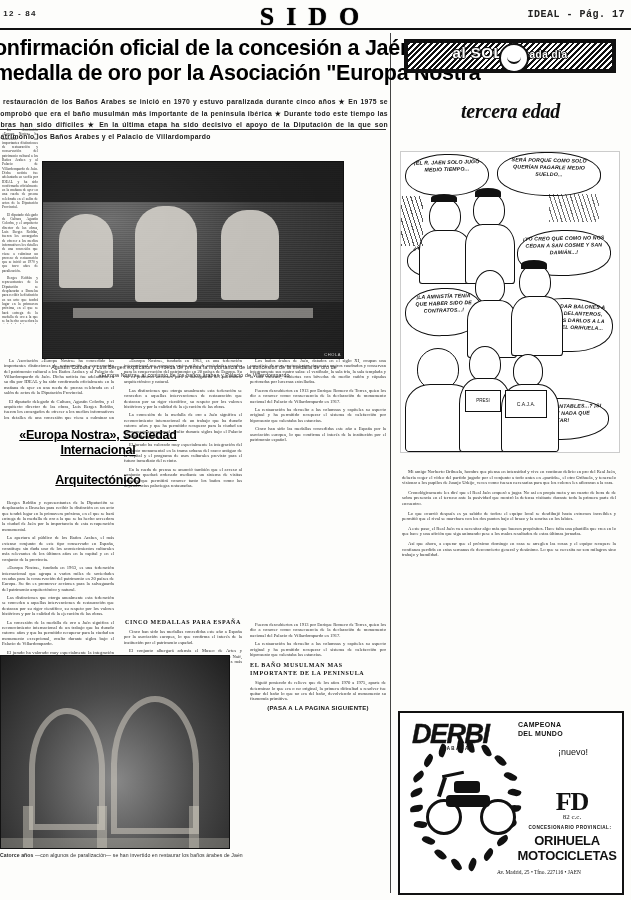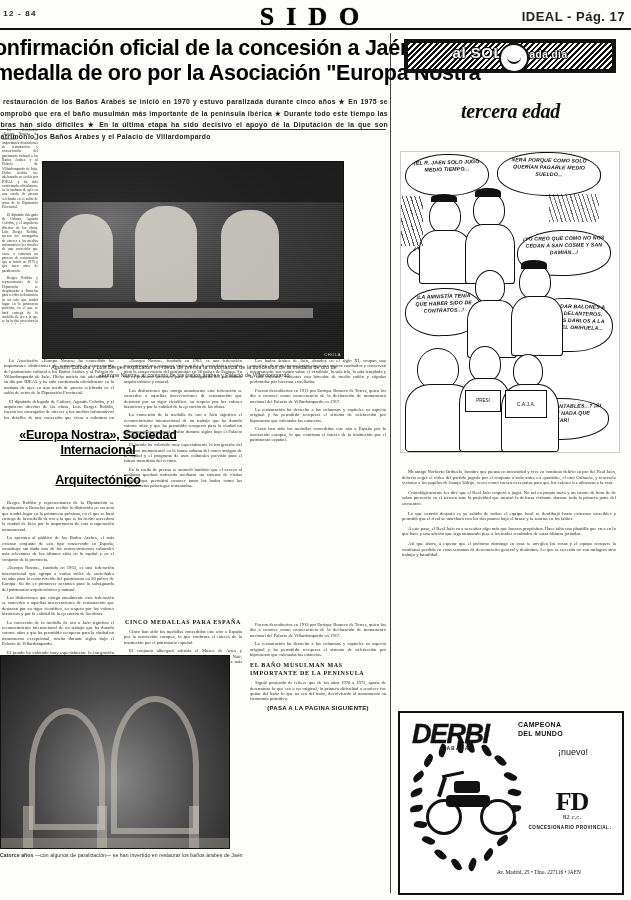--- a/index.html
+++ b/index.html
@@ -10,22 +10,22 @@
   }
   .page{position:absolute;inset:0;background:#fdfdfb;}
 
   
   .masthead{position:absolute;left:0;top:0;width:631px;height:30px;}
   .mast-date{position:absolute;left:-4px;top:9px;font-family:"Liberation Sans",sans-serif;
     font-size:8px;font-weight:bold;letter-spacing:1.2px;color:#222;}
   .mast-title{position:absolute;left:0;right:0;top:2px;text-align:center;
     font-family:"Liberation Serif",serif;font-weight:bold;font-size:26px;
     letter-spacing:12px;color:#000;text-shadow:0 0 1px #000;}
-  .mast-right{position:absolute;right:6px;top:9px;font-family:Liberation Sans, sans-serif;
-    font-size:13px;font-weight:bold;letter-spacing:.5px;color:#222;}
+  .mast-right{position:absolute;right:6px;top:9px;font-family:Liberation Mono, monospace;
+    font-size:10px;font-weight:bold;letter-spacing:.5px;color:#222;}
   .mast-rule{position:absolute;left:0;top:28px;width:631px;height:2px;background:#111;}
 
   
   .article{position:absolute;left:0;top:33px;width:390px;height:867px;}
 
   .headline{font-family:"Liberation Sans",sans-serif;font-weight:bold;
     font-size:21.5px;line-height:25px;letter-spacing:-.3px;color:#000;
     margin:3px 0 0 -6px;white-space:nowrap;}
   .headline .l2{display:block;}
 
@@ -328,20 +328,24 @@
       <div class="derbi-logo">DERBI</div>
       <div class="derbi-sub">RABASA</div>
       <div class="derbi-champ">
         <span>CAMPEONA</span><br>
         <span>DEL MUNDO</span>
       </div>
       <div class="derbi-new">¡nuevo!</div>
       <div class="derbi-fd">FD</div>
       <div class="derbi-cc">82 c.c.</div>
       <div class="derbi-conc">CONCESIONARIO PROVINCIAL:</div>
+      <div class="derbi-deal">
+        <span>ORIHUELA</span><br>
+        <span>MOTOCICLETAS</span>
+      </div>
       <div class="derbi-addr">Av. Madrid, 25 • Tfno. 227116 • JAEN</div>
 
       <div class="laurel">
         <div class="laurel-leaf" style="left:4px;top:30px;transform:rotate(-35deg);"></div>
         <div class="laurel-leaf" style="left:2px;top:46px;transform:rotate(-20deg);"></div>
         <div class="laurel-leaf" style="left:2px;top:62px;transform:rotate(-5deg);"></div>
         <div class="laurel-leaf" style="left:6px;top:78px;transform:rotate(14deg);"></div>
         <div class="laurel-leaf" style="left:14px;top:94px;transform:rotate(32deg);"></div>
         <div class="laurel-leaf" style="left:26px;top:108px;transform:rotate(48deg);"></div>
         <div class="laurel-leaf" style="left:42px;top:118px;transform:rotate(62deg);"></div>

